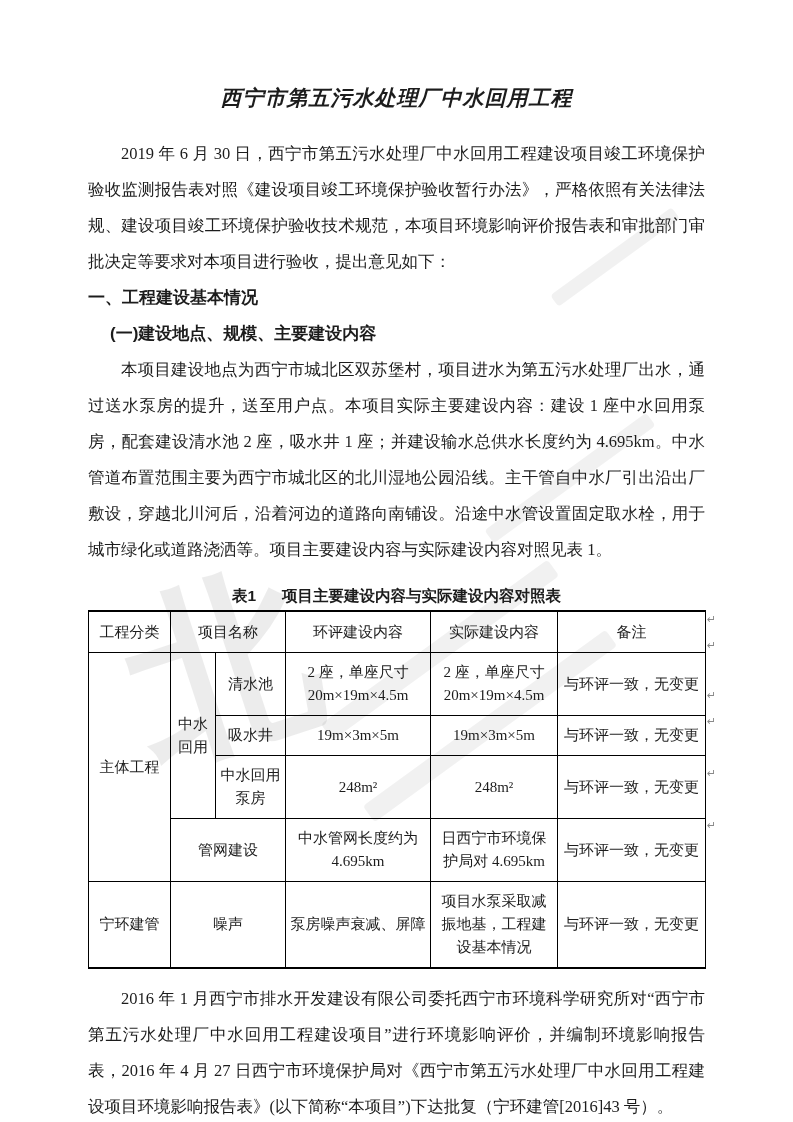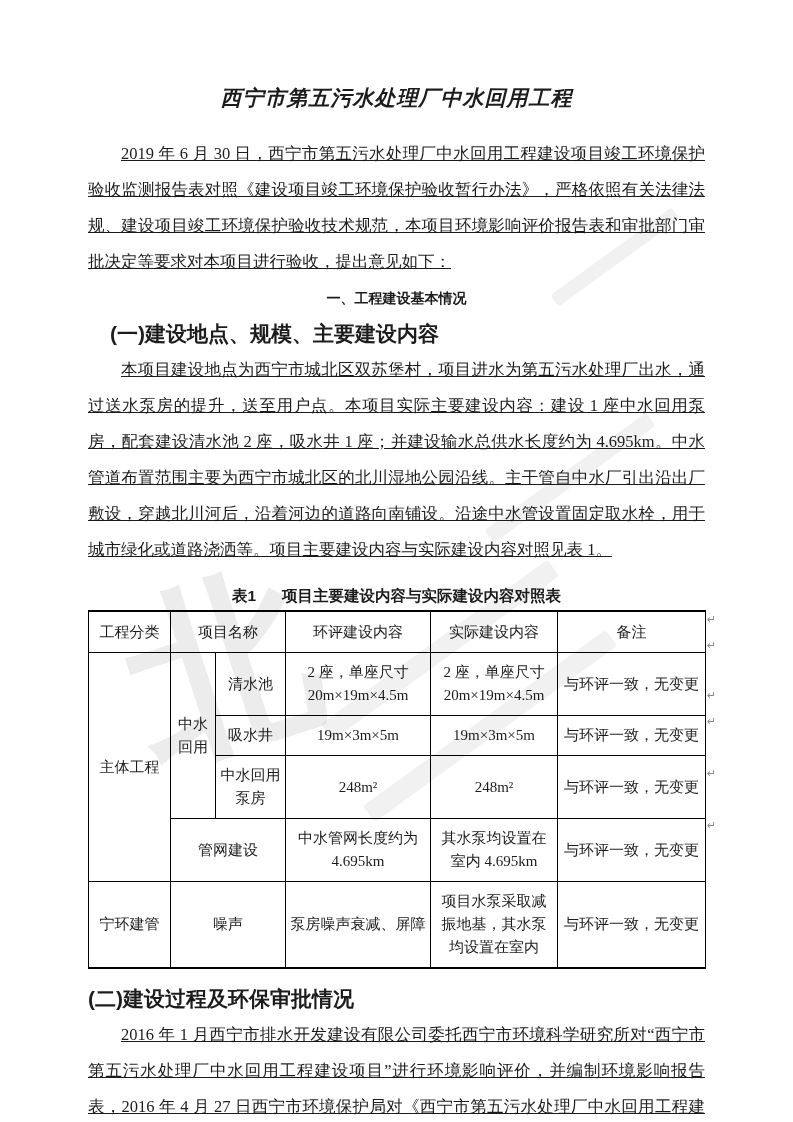--- a/index.html
+++ b/index.html
@@ -36,29 +36,27 @@
     font-family:"Liberation Serif","DejaVu Serif",serif;
   }
   .title1{margin-bottom:24px;font-style:italic;}
   .title2{margin-bottom:16px;}
 
   p.body-par{
     margin:0;
     font-size:16.5px;line-height:36px;
     text-indent:2em;
     text-align:justify;
-    text-decoration:underline;
   }
   h2.sec-heading{
-    margin:0;font-size:14px;line-height:36px;font-weight:bold;
+    margin:0;font-size:17px;line-height:36px;font-weight:bold;
     font-family:"Liberation Sans","DejaVu Sans",sans-serif;
-    text-align:center;
   }
   h3.sub-heading{
-    margin:0;font-size:21px;line-height:36px;font-weight:bold;
+    margin:0;font-size:17px;line-height:36px;font-weight:bold;
     font-family:"Liberation Sans","DejaVu Sans",sans-serif;
   }
   h3.sub-heading.indented{padding-left:22px;}
 
   
   .table-caption{
     margin:16px 0 2px 0;
     text-align:center;font-weight:bold;font-size:15.5px;line-height:24px;
     font-family:"Liberation Sans","DejaVu Sans",sans-serif;
   }
@@ -154,40 +152,39 @@
         </tr>
         <tr class="r-bf">
           <td>中水回用泵房</td>
           <td>248m²</td>
           <td>248m²</td>
           <td>与环评一致，无变更</td>
         </tr>
         <tr class="r-gw">
           <td colspan="2">管网建设</td>
           <td>中水管网长度约为 4.695km</td>
-          <td>其水泵均设置在室内 4.695km</td>
+          <td>日西宁市环境保护局对 4.695km</td>
           <td>与环评一致，无变更</td>
         </tr>
         <tr class="r-zs">
           <td>宁环建管</td>
           <td colspan="2">噪声</td>
           <td>泵房噪声衰减、屏障</td>
-          <td>项目水泵采取减振地基，其水泵均设置在室内</td>
+          <td>项目水泵采取减振地基，工程建设基本情况</td>
           <td>与环评一致，无变更</td>
         </tr>
       </tbody>
         </table>
       <span class="pilcrow pc0">↵</span>
       <span class="pilcrow pc1">↵</span>
       <span class="pilcrow pc2">↵</span>
       <span class="pilcrow pc3">↵</span>
       <span class="pilcrow pc4">↵</span>
       <span class="pilcrow pc5">↵</span>
     </div>
 
     <div class="gap-after-table"></div>
 
-    <h3 class="sub-heading">(二)建设过程及环保审批情况</h3>
 
     <p class="body-par">2016 年 1 月西宁市排水开发建设有限公司委托西宁市环境科学研究所对“西宁市第五污水处理厂中水回用工程建设项目”进行环境影响评价，并编制环境影响报告表，2016 年 4 月 27 日西宁市环境保护局对《西宁市第五污水处理厂中水回用工程建设项目环境影响报告表》(以下简称“本项目”)下达批复（宁环建管[2016]43 号）。</p>
 
   </div>
 </div>
 
 </body></html>

